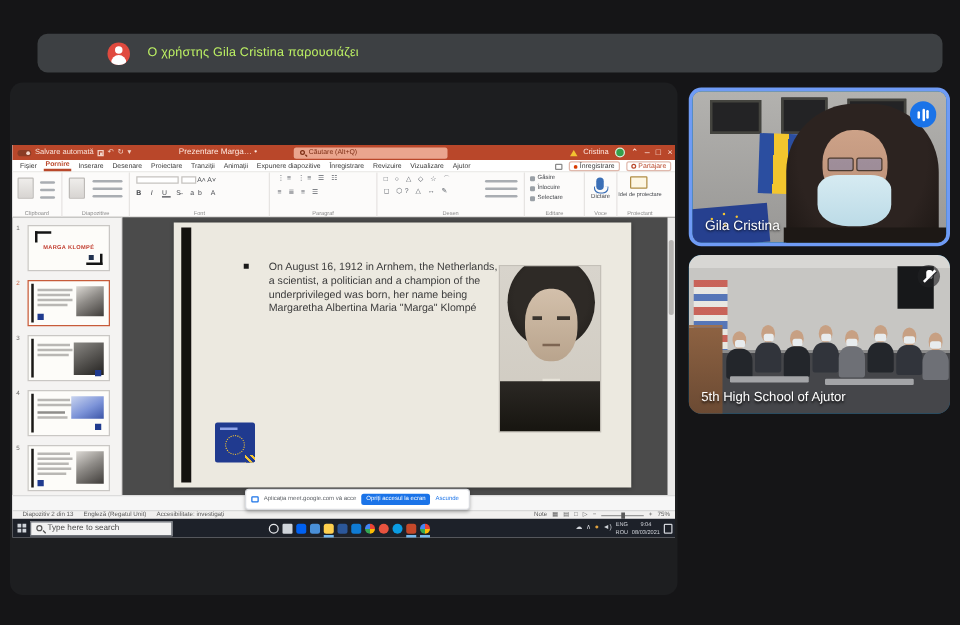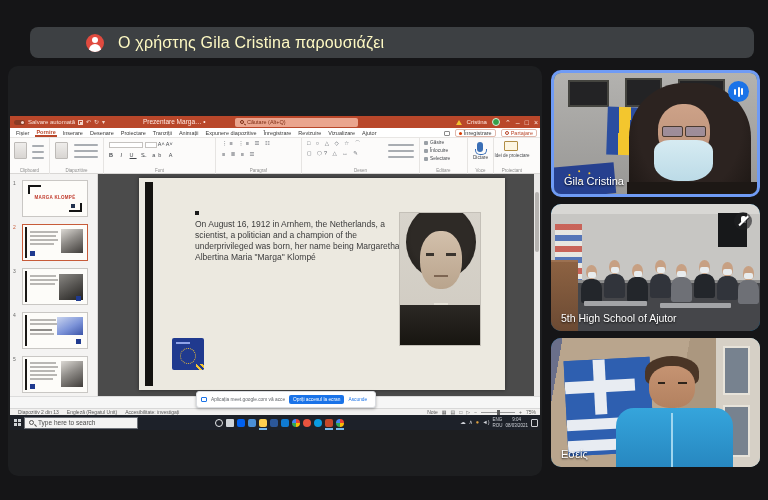--- a/index.html
+++ b/index.html
@@ -9,21 +9,21 @@
 
   
   .toast-top { position:absolute; left:30px; top:27px; width:724px; height:31px;
     background:#3d4043; border-radius:8px; display:flex; align-items:center; }
   .avatar-red { width:18px; height:18px; border-radius:50%; background:#e04a3f;
     margin-left:56px; position:relative; overflow:hidden; flex:none; }
   .avatar-red::before { content:""; position:absolute; left:6px; top:3px; width:6px; height:6px;
     border-radius:50%; background:#fff; }
   .avatar-red::after { content:""; position:absolute; left:3px; top:10px; width:12px; height:8px;
     border-radius:6px 6px 0 0; background:#fff; }
-  .toast-text { color:#fef9c3; font-size:16px; margin-left:14px; letter-spacing:.2px; }
+  .toast-text { color:#bef264; font-size:10px; margin-left:14px; letter-spacing:.2px; }
 
   
   .share-tile { position:absolute; left:8px; top:66px; width:534px; height:410px;
     background:#1d1e20; border-radius:10px; overflow:hidden; }
   .screen { position:absolute; left:2px; top:50px; width:530px; height:314px; background:#fff; }
 
   
   .ppt { position:absolute; left:0; top:0; width:530px; height:299px; background:#fff; }
   .ppt-titlebar { position:absolute; left:0; top:0; width:530px; height:12px; background:#b9472a;
     display:flex; align-items:center; color:#f8e0d6; font-size:6px; }
@@ -109,21 +109,21 @@
     color:#c0392b; font-weight:bold; letter-spacing:.3px; }
 
   .workspace { position:absolute; left:88px; top:0; width:442px; height:222px; background:#4b4b4b; }
   .ws-scrollbar { position:absolute; right:0; top:0; width:6px; height:222px; background:#e9e8e7; }
   .ws-thumb { position:absolute; right:1px; top:18px; width:4px; height:60px; background:#b5b3b1; border-radius:2px; }
 
   .slide { position:absolute; left:41px; top:4px; width:366px; height:212px; background:#ece9e0;
     box-shadow:0 0 4px rgba(0,0,0,.45); }
   .slide-bar { position:absolute; left:6px; top:4px; width:8px; height:204px; background:#14120f; }
   .bullets { position:absolute; left:56px; top:30px; width:208px; color:#3b3b3b; }
-  .bullet-row { display:flex; gap:4px; margin-bottom:9px;flex-direction:column; }
+  .bullet-row { display:flex; gap:16px; margin-bottom:9px; }
   .bsq { width:4px; height:4px; background:#1a1a1a; margin-top:3px; flex:none; }
   .btext { font-size:8.5px; line-height:11px; }
   .portrait { position:absolute; left:260px; top:34px; width:82px; height:134px;
     background:linear-gradient(#d8d4cc,#cfcac0); overflow:hidden; border:1px solid #c4c0b8; }
   .p-hair { position:absolute; left:6px; top:-8px; width:70px; height:74px; border-radius:50%;
     background:radial-gradient(circle at 50% 45%, #2e2a26 55%, #1d1a17 100%); }
   .p-face { position:absolute; left:20px; top:18px; width:42px; height:58px; border-radius:46%;
     background:linear-gradient(#d3c0ab,#b9a48d); }
   .p-eyes { position:absolute; left:26px; top:40px; width:30px; height:3px;
     background:linear-gradient(90deg,#3a342e 0 8px,transparent 8px 20px,#3a342e 20px 28px); }
@@ -627,34 +627,14 @@
       <div class="desk" style="left:16%;top:76%;width:30%"></div>
       <div class="desk" style="left:52%;top:78%;width:34%"></div>
     </div>
     <div class="mute-badge">
       <span class="mb-mic"></span>
         <span class="mb-slash"></span>
     </div>
     <span class="vname" style="font-size:10.5px">5th High School of Ajutor</span>
   </div>
 
-  <div class="vtile vt3">
-    <div class="sc3">
-      <div class="doorpane">
-        <i style="top:6%;height:38%"></i>
-          <i style="top:52%;height:40%"></i>
-      </div>
-      <div class="flag-gr">
-        <span class="gr-crossv"></span>
-          <span class="gr-crossh"></span>
-        <span class="gr-stripe1"></span>
-          <span class="gr-stripe2"></span>
-      </div>
-      <div class="b-hair"></div>
-      <div class="b-face"></div>
-      <div class="b-eyes"></div>
-      <div class="b-body"></div>
-      <div class="b-zip"></div>
-    </div>
-    <span class="vname">Εσείς</span>
-  </div>
 
 </div>
 
 </body></html>

